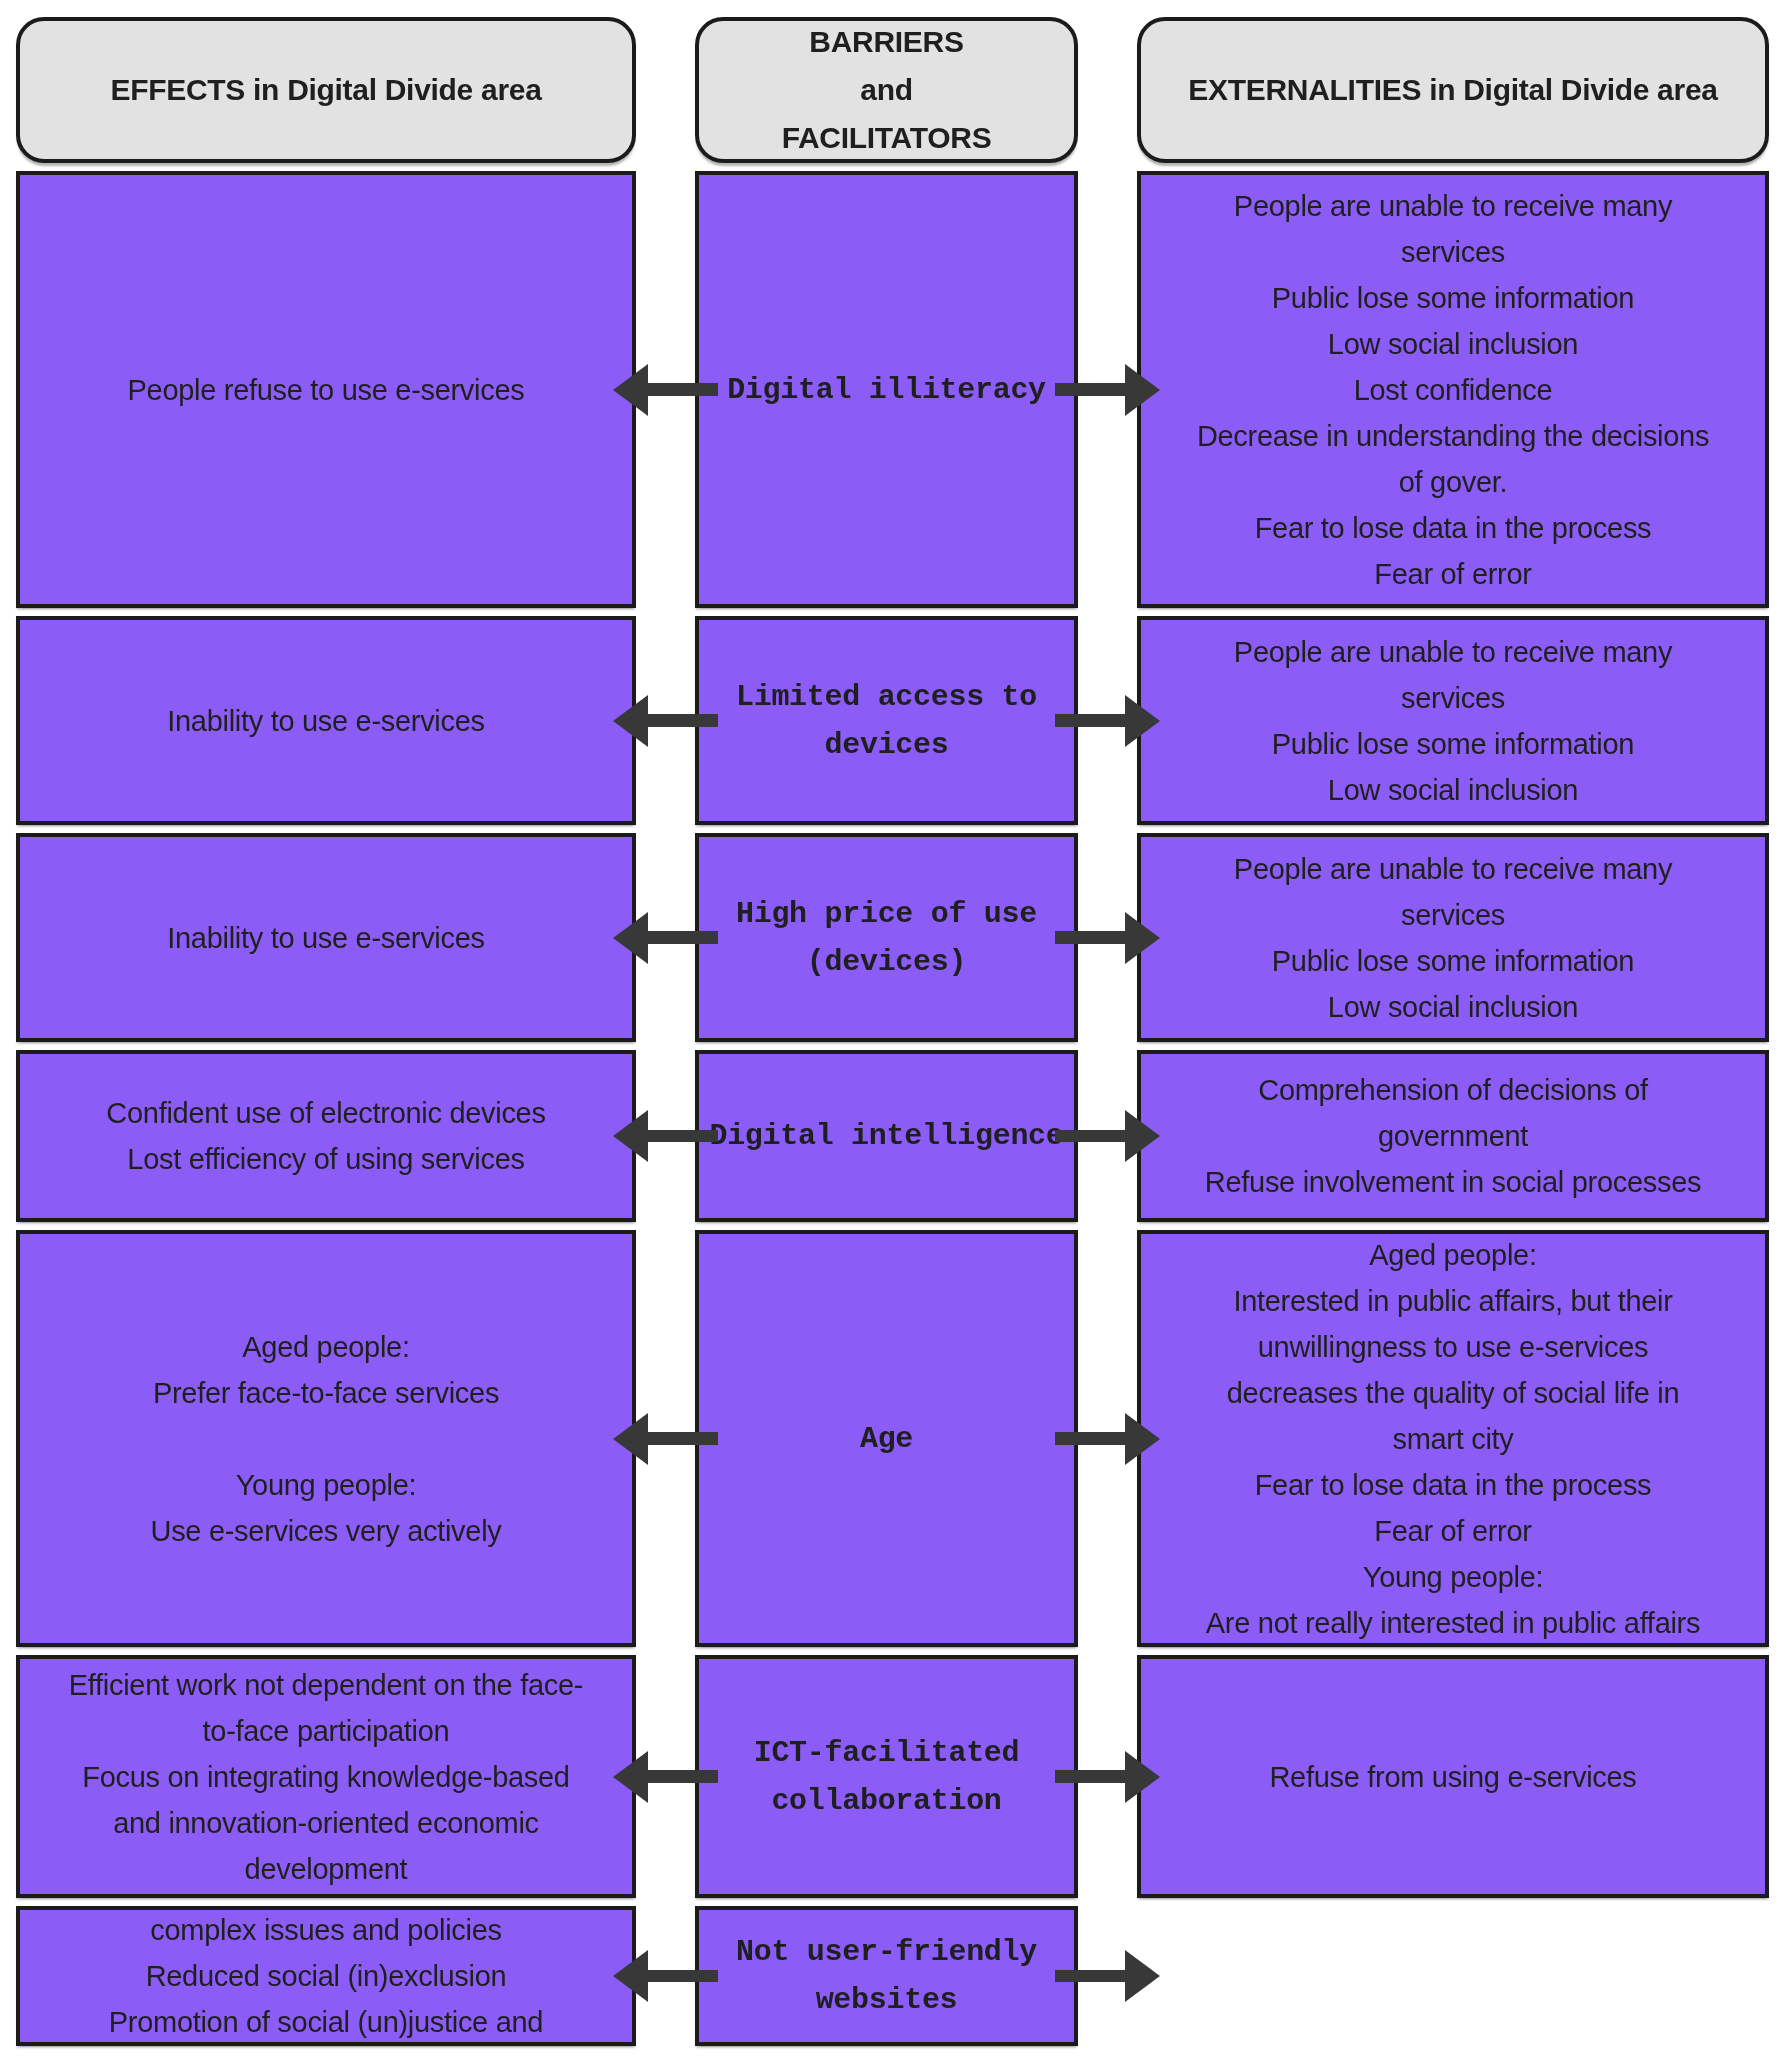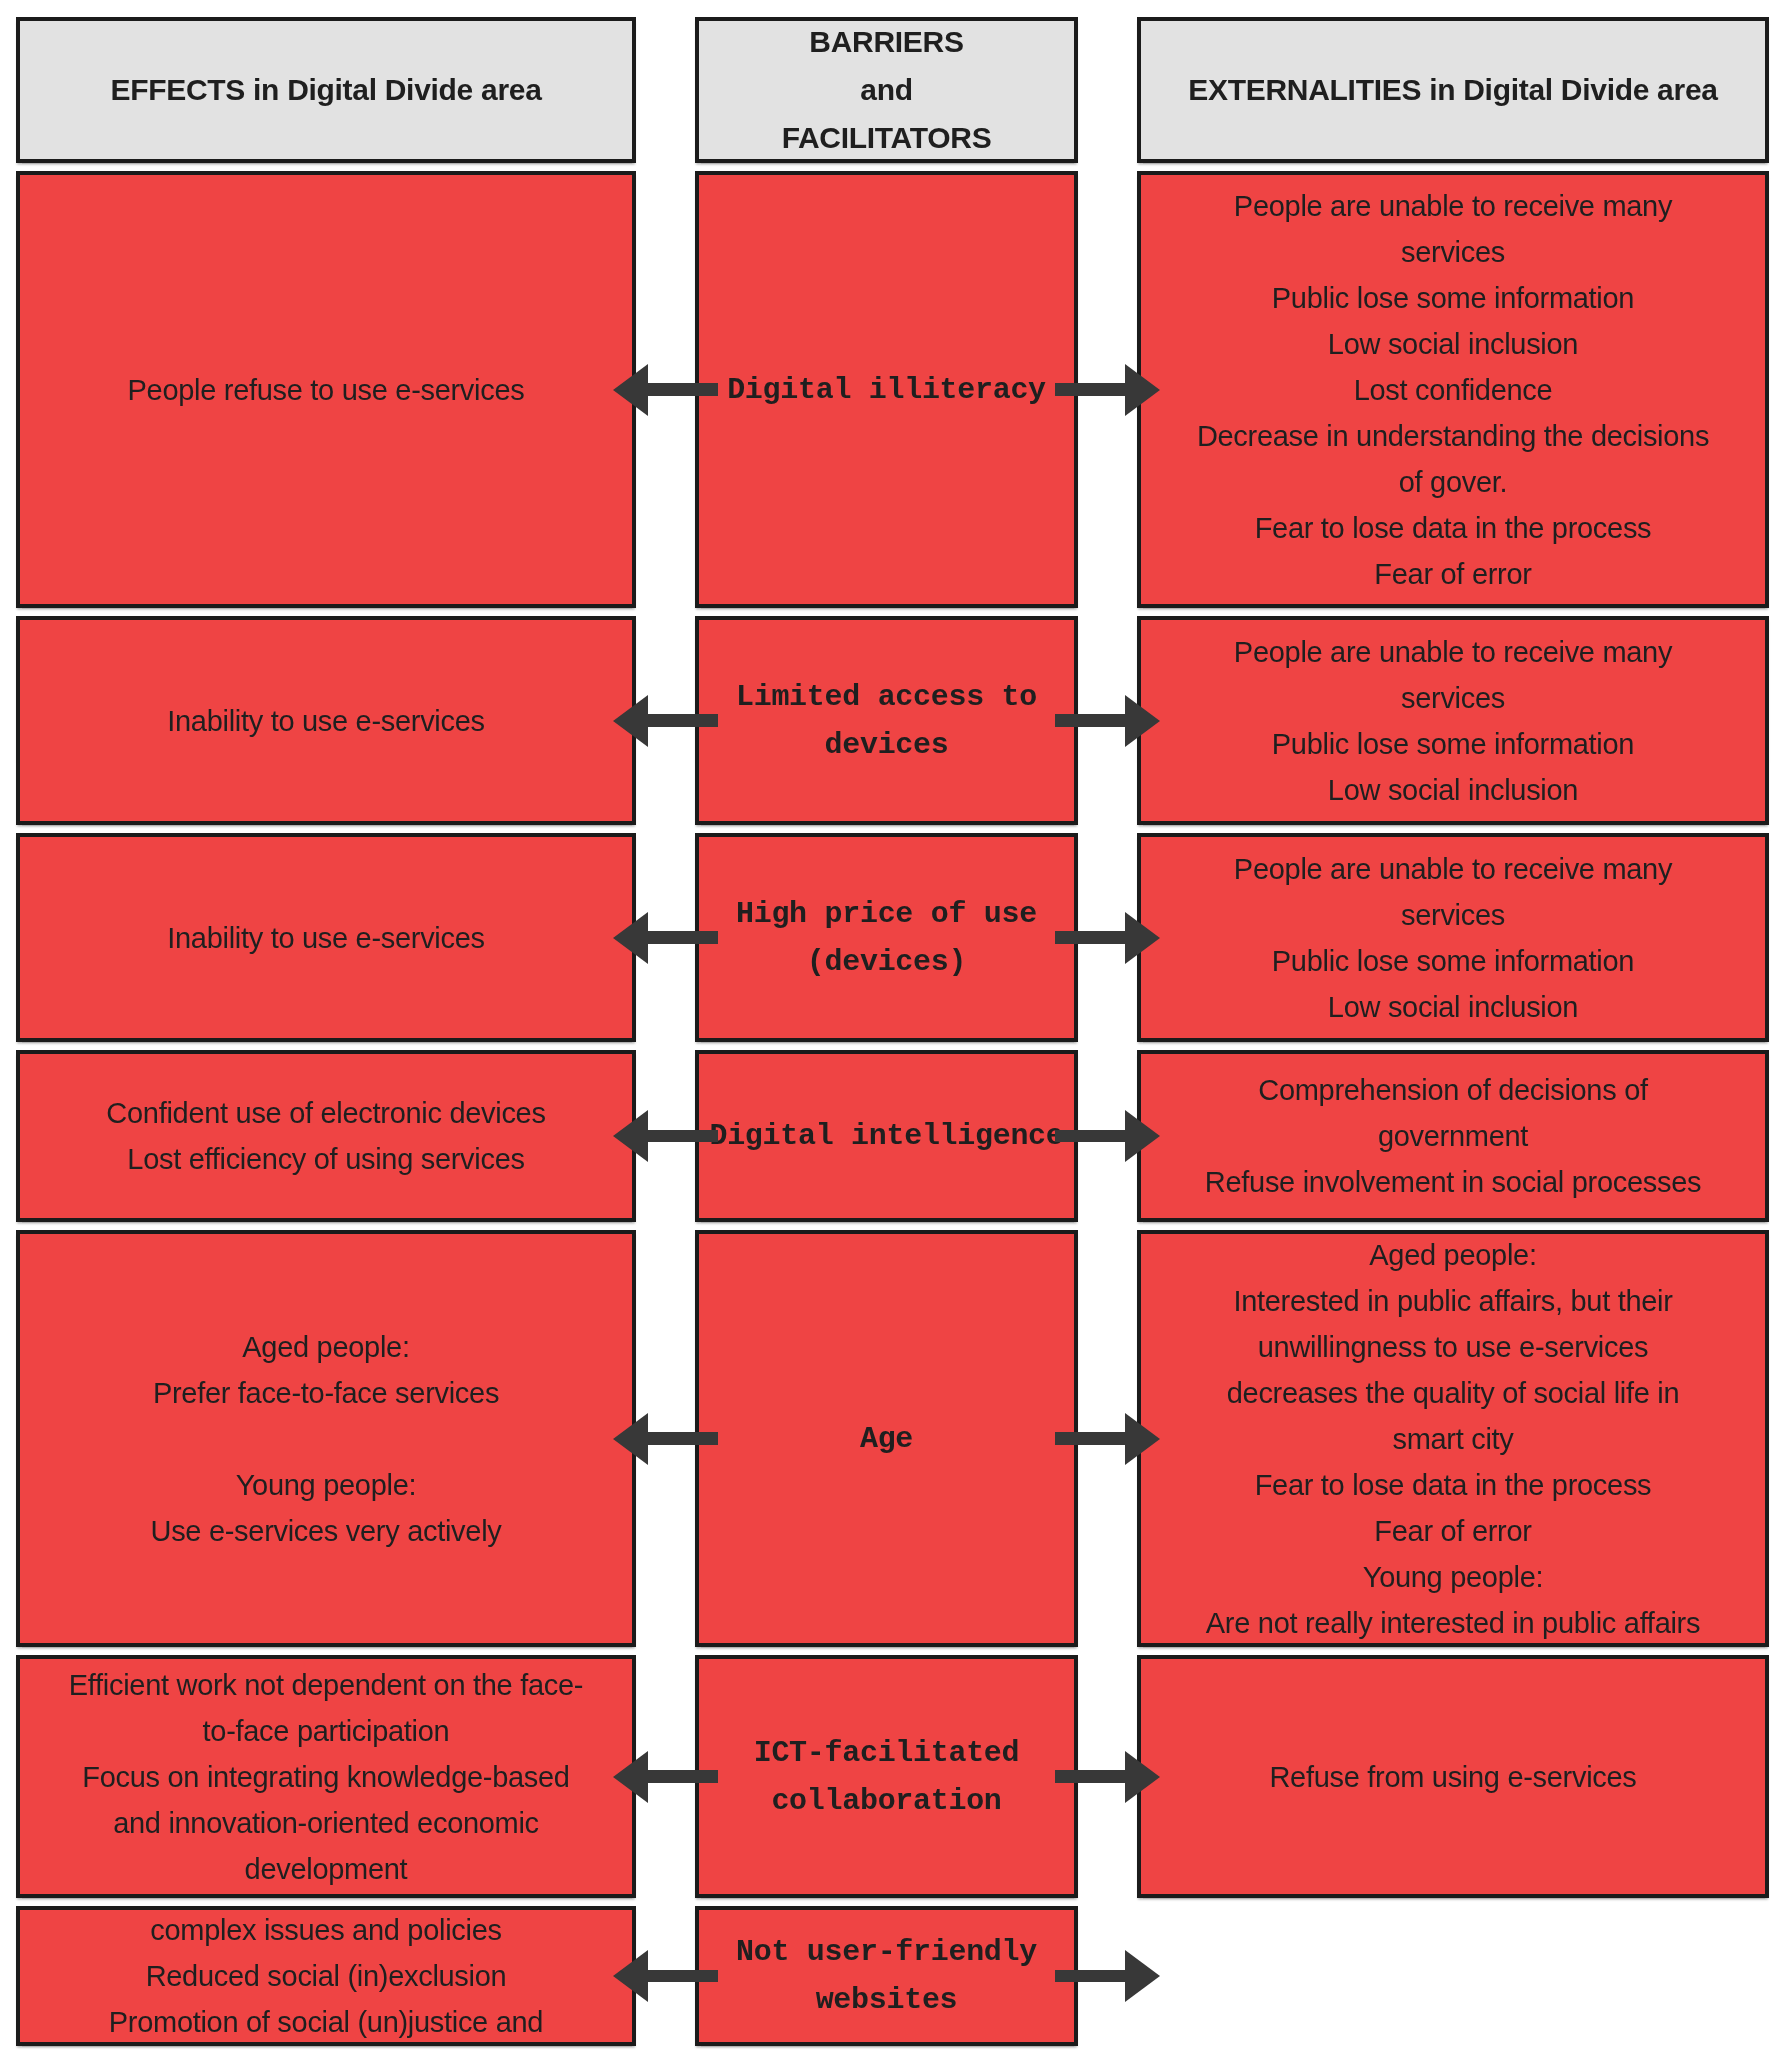--- a/index.html
+++ b/index.html
@@ -12,39 +12,40 @@
   .diagram{
     display:grid;
     grid-template-columns:620px 59px 383px 59px 632px;
     grid-template-rows:146px 437px 209px 209px 172px 417px 243px 140px;
     row-gap:8px;
     padding:17px 10.3px 20.6px 16px;
     box-sizing:border-box;
   }
   .cell{
     border:4px solid #1b1b1b;
-    background:#ef4444;
+    background:#8b5cf6;
     display:flex;
     align-items:center;
     justify-content:center;
     text-align:center;
     white-space:pre-line;
     padding:0 6.9px;
     box-sizing:border-box;
     font-size:29px;
     line-height:46px;
     letter-spacing:-0.3px;
     box-shadow:0 3.4px 2.3px -1.1px rgba(0,0,0,0.3);
     overflow:hidden;
   }
   .cell.header{
     background:#e2e2e2;
     font-weight:700;
     font-size:30px;
     line-height:48px;
+    border-radius:28px;
   }
   .cell.barrier{
     font-weight:700;
     font-size:30px;
     line-height:48px;
     font-family:Liberation Mono, monospace;
   }
   .gapcell{
     display:flex;
     align-items:center;

